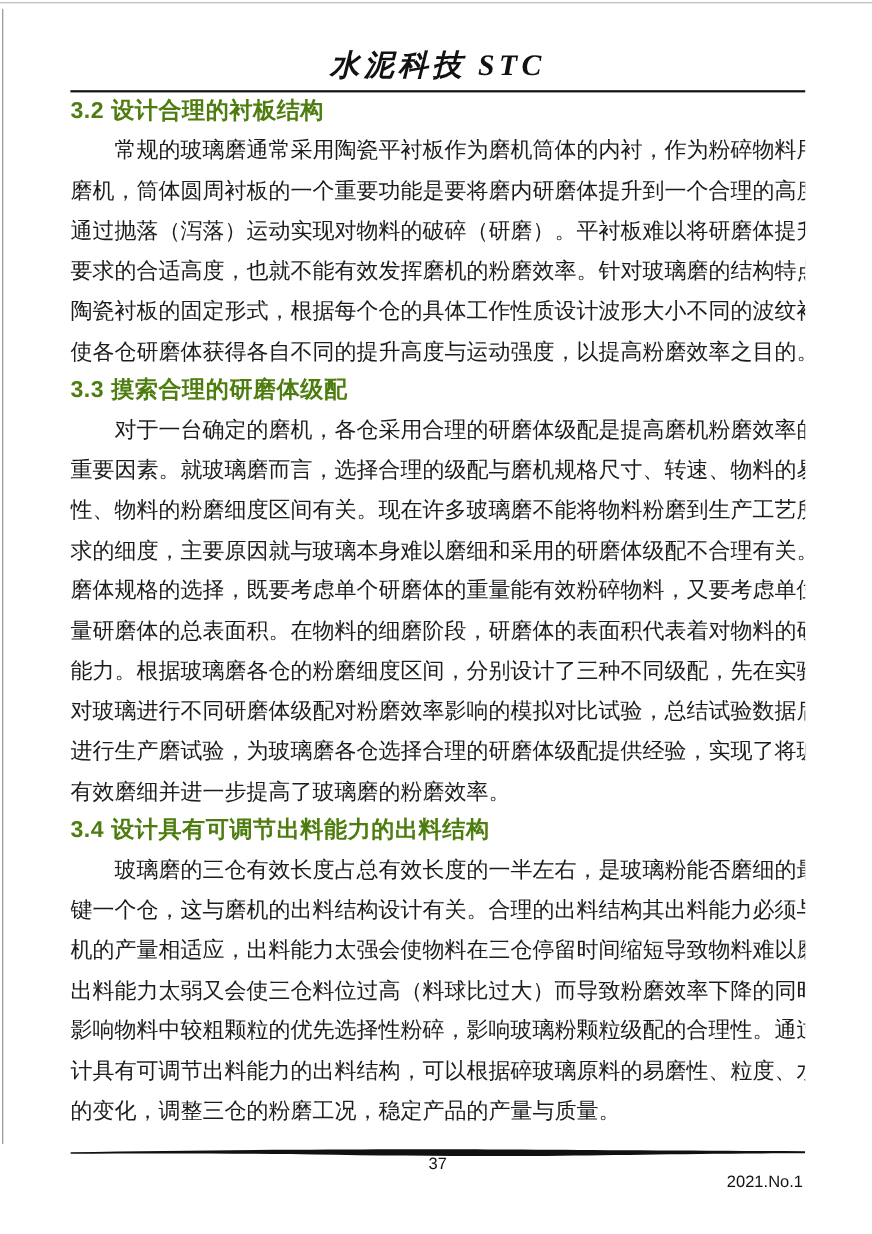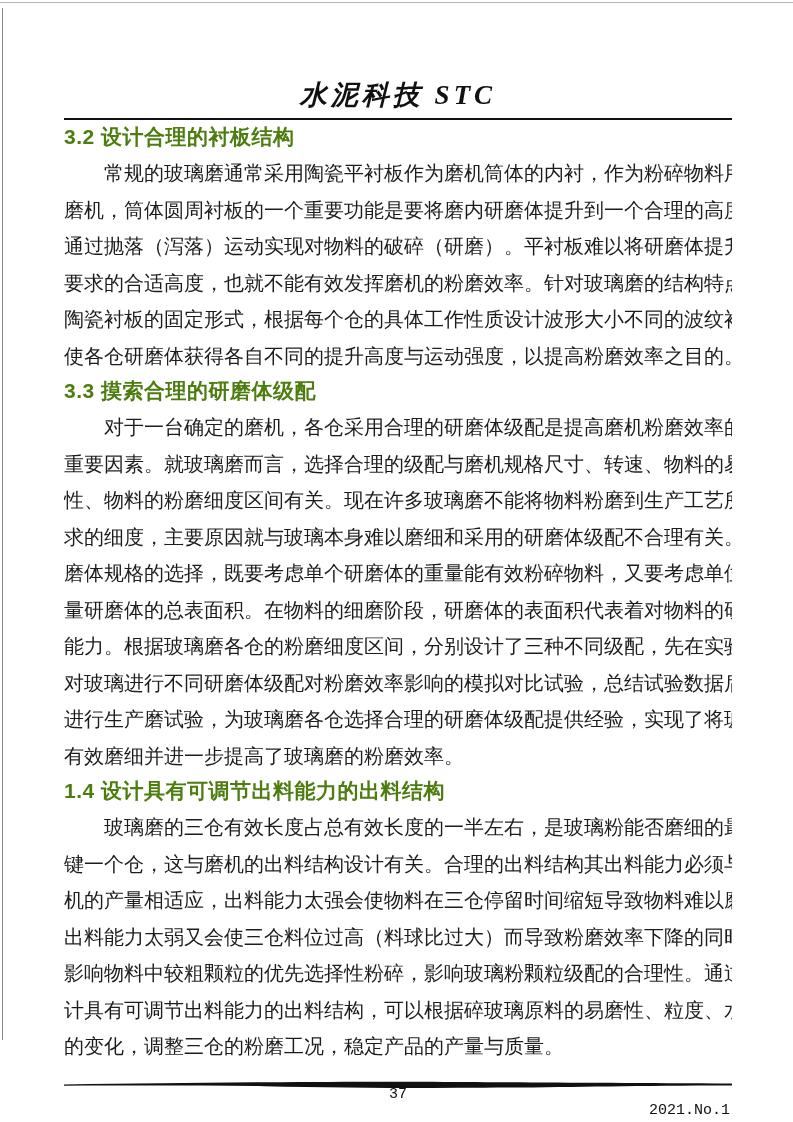--- a/index.html
+++ b/index.html
@@ -15,22 +15,21 @@
   .scan-edge-top {
     position: absolute; left: 0; top: 2px; width: 793px; height: 1px;
     background: #b5b5b5;
   }
   .scan-edge-left {
     position: absolute; left: 2px; top: 8px; width: 1px; height: 1032px;
     background: #8a8a8a;
   }
   .content {
     position: absolute; left: 64px; top: 0; width: 668px;
-    padding-top: 68px;
-    margin-top: 12px;
+    padding-top: 44px;
   }
   .journal-title {
     text-align: center;
     font-size: 27px;
     line-height: 30px;
     font-style: italic;
     font-weight: bold;
     letter-spacing: 4px;
     color: #111;
   }
@@ -60,21 +59,21 @@
     overflow: hidden;
     color: #1c1c1c;
   }
   .para .line.first { text-indent: 2em; }
   .para .line.last  { text-align-last: left; }
   .footer-rule-wrap { margin-top: 10px; height: 8px; }
   .footer-row {
     position: relative;
     margin-top: 1px;
     height: 22px;
-    font-family: Liberation Mono, monospace;
+    font-family: Liberation Sans, sans-serif;
     font-size: 15px;
     line-height: 22px;
     color: #111;
   }
   .page-number {
     position: absolute; left: 0; right: 0; text-align: center;
   }
   .issue-label {
     position: absolute; right: 2px; top: 16px;
   }
@@ -108,21 +107,21 @@
       <div class="line">性、物料的粉磨细度区间有关。现在许多玻璃磨不能将物料粉磨到生产工艺所要</div>
       <div class="line">求的细度，主要原因就与玻璃本身难以磨细和采用的研磨体级配不合理有关。研</div>
       <div class="line">磨体规格的选择，既要考虑单个研磨体的重量能有效粉碎物料，又要考虑单位重</div>
       <div class="line">量研磨体的总表面积。在物料的细磨阶段，研磨体的表面积代表着对物料的研磨</div>
       <div class="line">能力。根据玻璃磨各仓的粉磨细度区间，分别设计了三种不同级配，先在实验室</div>
       <div class="line">对玻璃进行不同研磨体级配对粉磨效率影响的模拟对比试验，总结试验数据后再</div>
       <div class="line">进行生产磨试验，为玻璃磨各仓选择合理的研磨体级配提供经验，实现了将玻璃</div>
       <div class="line last">有效磨细并进一步提高了玻璃磨的粉磨效率。</div>
     </div>
 
-  <div class="section-heading">1.4 设计具有可调节出料能力的出料结构</div>
+  <div class="section-heading">3.4 设计具有可调节出料能力的出料结构</div>
   <div class="para">
       <div class="line first">玻璃磨的三仓有效长度占总有效长度的一半左右，是玻璃粉能否磨细的最关</div>
       <div class="line">键一个仓，这与磨机的出料结构设计有关。合理的出料结构其出料能力必须与磨</div>
       <div class="line">机的产量相适应，出料能力太强会使物料在三仓停留时间缩短导致物料难以磨细，</div>
       <div class="line">出料能力太弱又会使三仓料位过高（料球比过大）而导致粉磨效率下降的同时，</div>
       <div class="line">影响物料中较粗颗粒的优先选择性粉碎，影响玻璃粉颗粒级配的合理性。通过设</div>
       <div class="line">计具有可调节出料能力的出料结构，可以根据碎玻璃原料的易磨性、粒度、水分</div>
       <div class="line last">的变化，调整三仓的粉磨工况，稳定产品的产量与质量。</div>
     </div>
 

